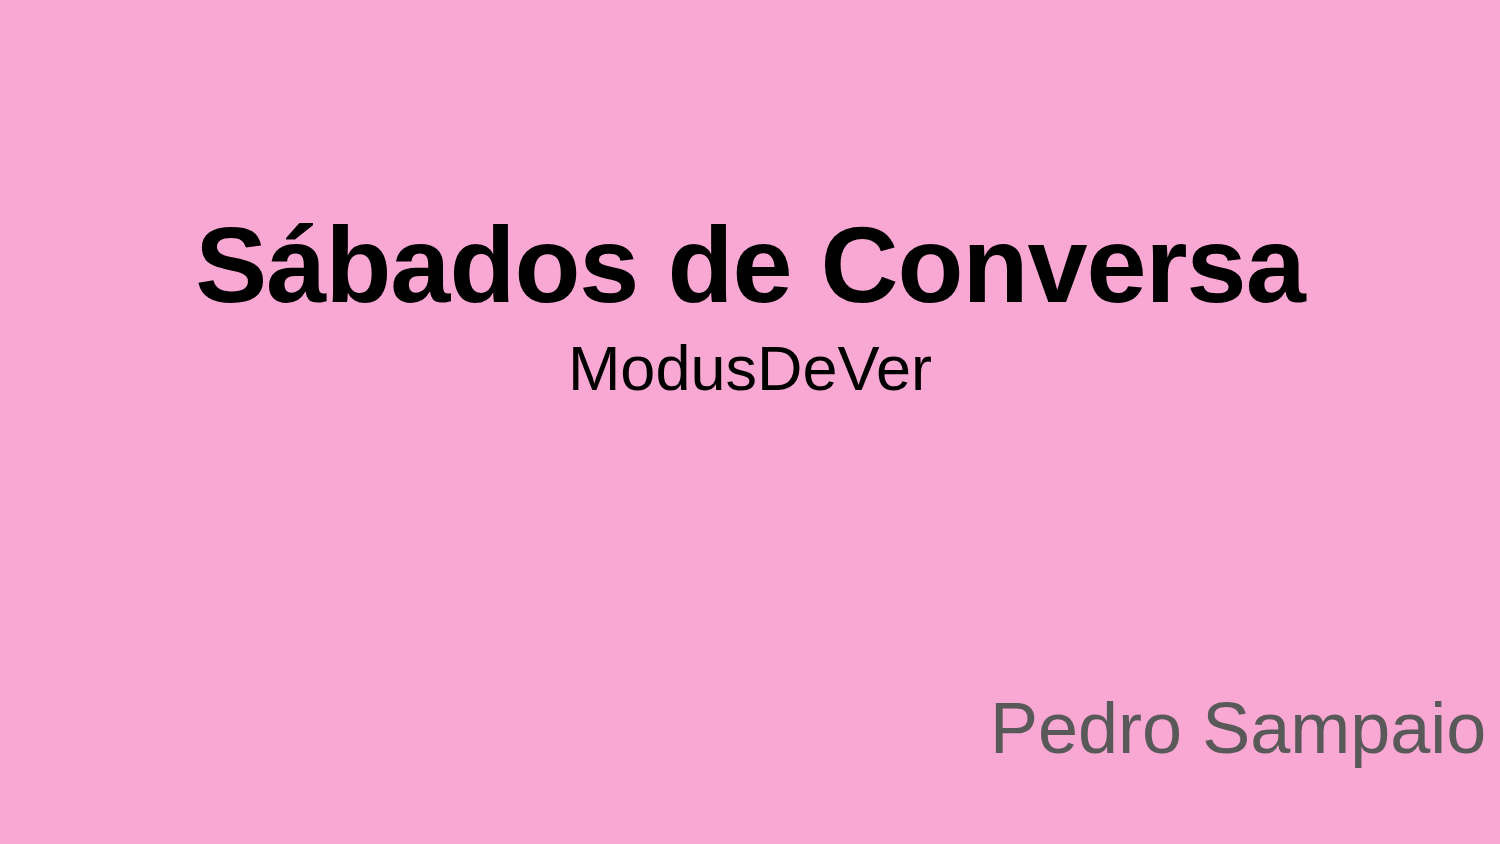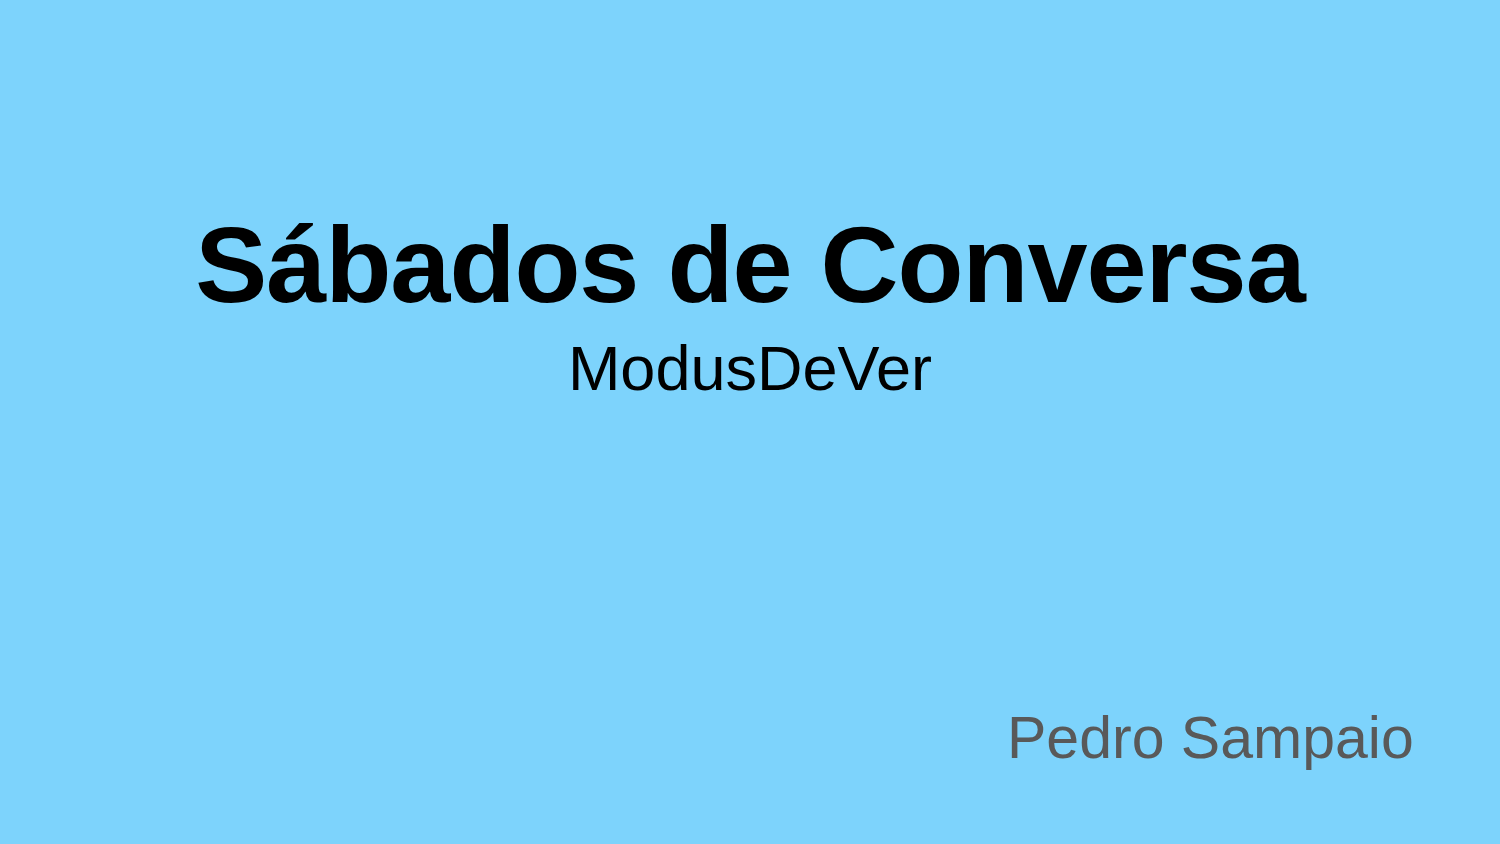--- a/index.html
+++ b/index.html
@@ -11,21 +11,21 @@
 
   body {
     font-family: "Liberation Sans", sans-serif;
     -webkit-font-smoothing: antialiased;
   }
 
   .slide {
     position: relative;
     width: 1500px;
     height: 844px;
-    background: #7dd3fc;
+    background: #f9a8d4;
     overflow: hidden;
     box-sizing: border-box;
   }
 
   
   .title-block {
     position: absolute;
     left: 0;
     top: 205px;
     width: 1500px;
@@ -57,24 +57,24 @@
 
   
   .author-block {
     position: absolute;
     left: 990px;
     top: 692px;
     text-align: left;
   }
 
   .author-name {
-    margin: 17px;
+    margin: 0;
     font-family: "Liberation Sans", sans-serif;
     font-weight: 400;
-    font-size: 59px;
+    font-size: 72px;
     line-height: 1.0;
     color: #595959;
     white-space: nowrap;
     text-align: right;
   }
 
   .author-date {
     margin: 0;
     margin-top: 9px;
     font-family: "Liberation Sans", sans-serif;

